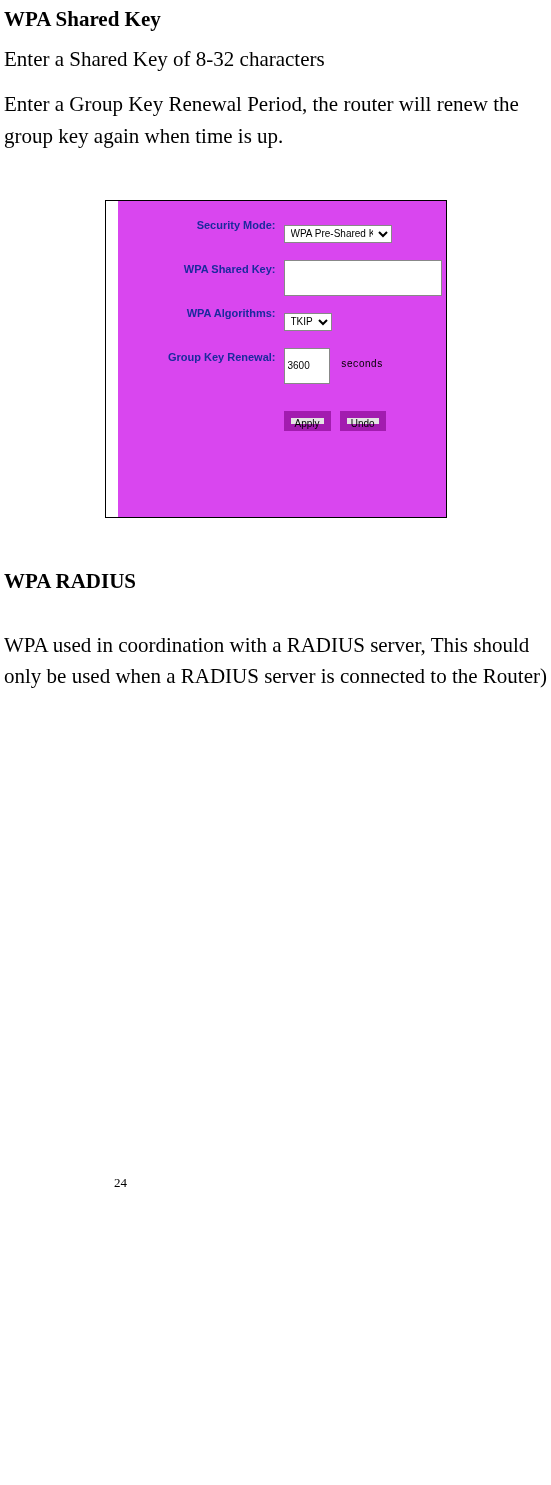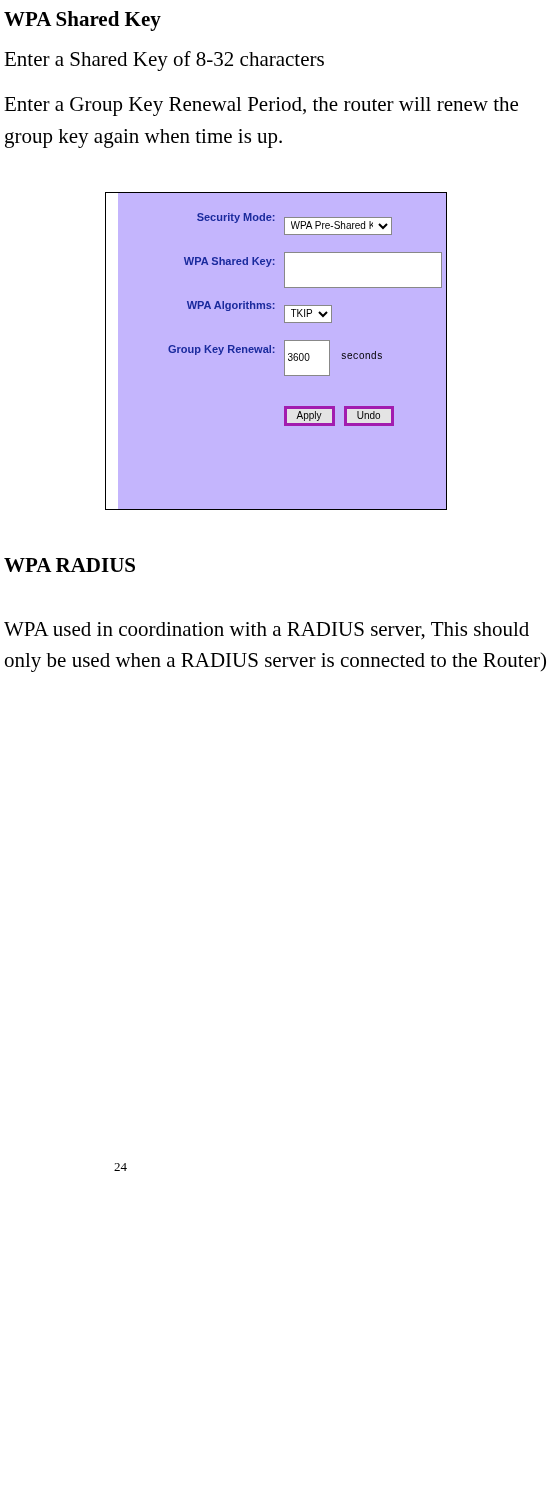--- a/index.html
+++ b/index.html
@@ -28,25 +28,25 @@
     margin-top: 40px;
     margin-bottom: 32px;
   }
   .figure-wrap {
     display: flex;
     justify-content: center;
     margin-top: 40px;
     margin-bottom: 10px;
   }
   figure {
-    margin: 0;
+    margin: 8px;
     border: 1px solid #000;
     width: 340px;
     height: 316px;
-    background: #c4b5fd;
+    background: #d946ef;
     position: relative;
     overflow: hidden;
   }
   .left-stripe {
     position: absolute;
     left: 0; top: 0;
     width: 12px; height: 100%;
     background: #fff;
   }
   .form-area {
@@ -107,23 +107,23 @@
   }
   .button-row {
     position: absolute;
     left: 158px;
     top: 190px;
   }
   button.ui-btn {
     font-family: Arial, Helvetica, sans-serif;
     font-size: 10px;
     background: #e4e4e4;
-    border: 3px solid #a21caf;
+    border: 7px solid #a21caf;
     height: 20px;
-    padding: 0 10px;
+    padding: 0 4px;
     margin-right: 4px;
     cursor: pointer;
   }
   .page-number {
     text-align: left;
     font-size: 13px;
     margin-top: 480px;
     padding-left: 110px;
   }
 </style>

